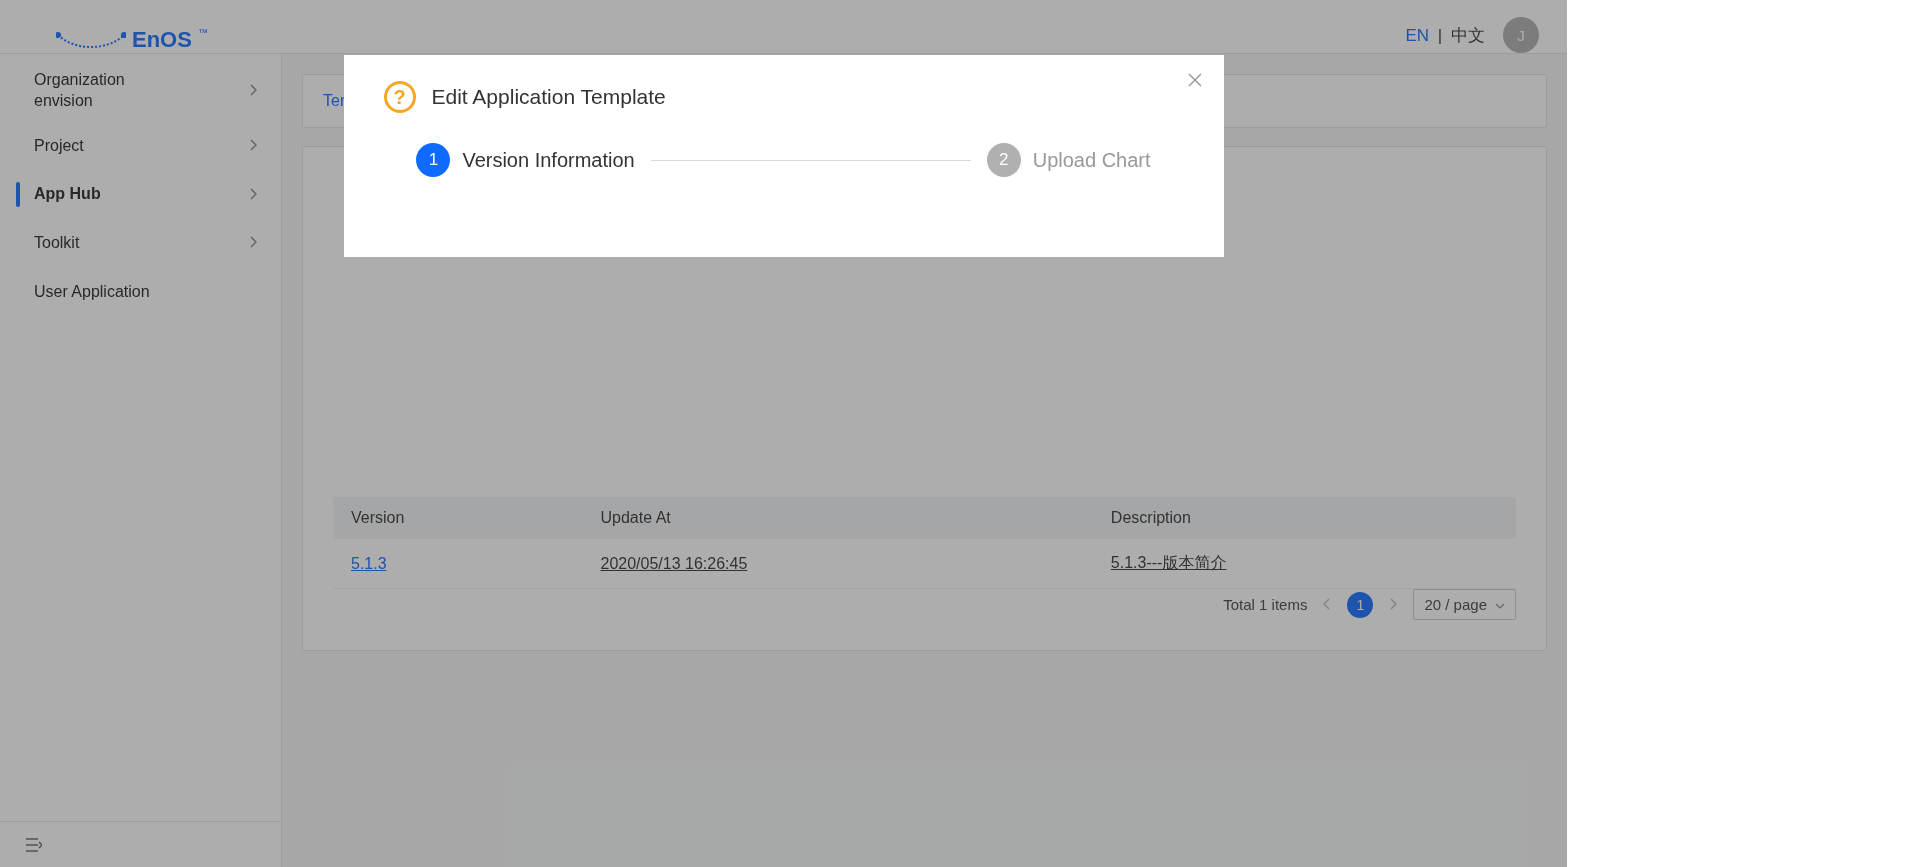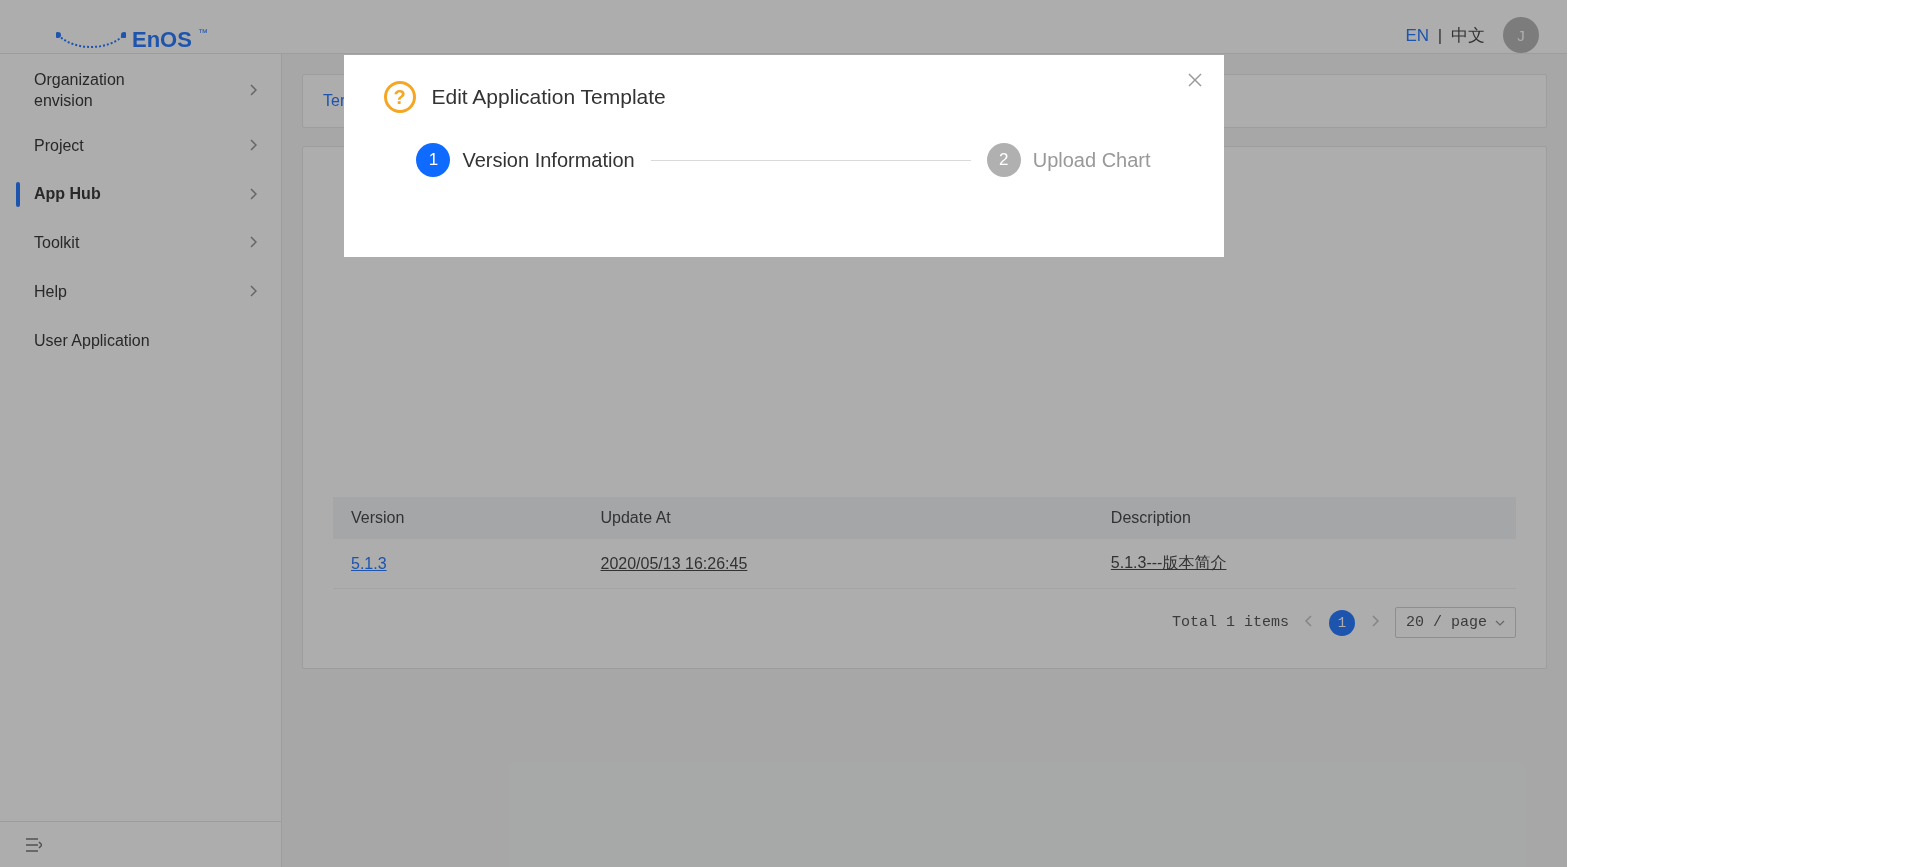--- a/index.html
+++ b/index.html
@@ -163,24 +163,22 @@
       text-decoration: underline;
     }
     .table td.link {
       color: #0f6bff;
     }
     .pager {
       display: flex;
       align-items: center;
       justify-content: flex-end;
       gap: 12px;
-      margin-top: 18px;
       font-size: 15px;
       color: #444;
-      font-family: Liberation Mono, monospace;
     }
     .pager .nav-btn {
       color: #bbb;
       cursor: pointer;
       padding: 0 4px;
       font-size: 14px;
     }
     .pager .page-num {
       width: 26px;
       height: 26px;
@@ -384,26 +382,20 @@
               </svg></span>
           </div>
           <div class="sidebar-item active">
             <span>App Hub</span>
             <span class="chev"><svg width="8" height="12" viewBox="0 0 8 12">
                 <polyline points="2,1 7,6 2,11" fill="none" stroke="#888" stroke-width="1.5"></polyline>
               </svg></span>
           </div>
           <div class="sidebar-item">
             <span>Toolkit</span>
-            <span class="chev"><svg width="8" height="12" viewBox="0 0 8 12">
-                <polyline points="2,1 7,6 2,11" fill="none" stroke="#888" stroke-width="1.5"></polyline>
-              </svg></span>
-          </div>
-          <div class="sidebar-item">
-            <span>Help</span>
             <span class="chev"><svg width="8" height="12" viewBox="0 0 8 12">
                 <polyline points="2,1 7,6 2,11" fill="none" stroke="#888" stroke-width="1.5"></polyline>
               </svg></span>
           </div>
           <div class="sidebar-item">
             <span>User Application</span>
           </div>
         </div>
       <div class="sidebar-footer">
         <svg width="18" height="18" viewBox="0 0 18 18">

